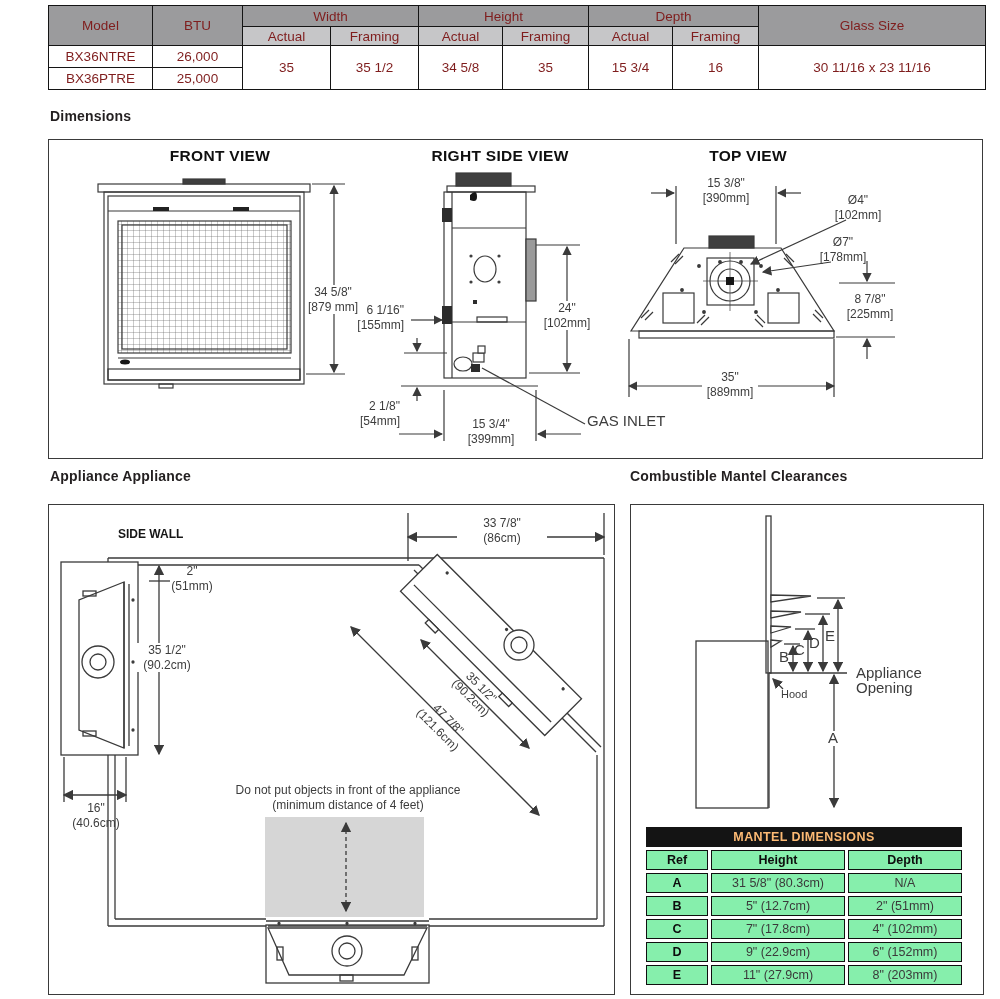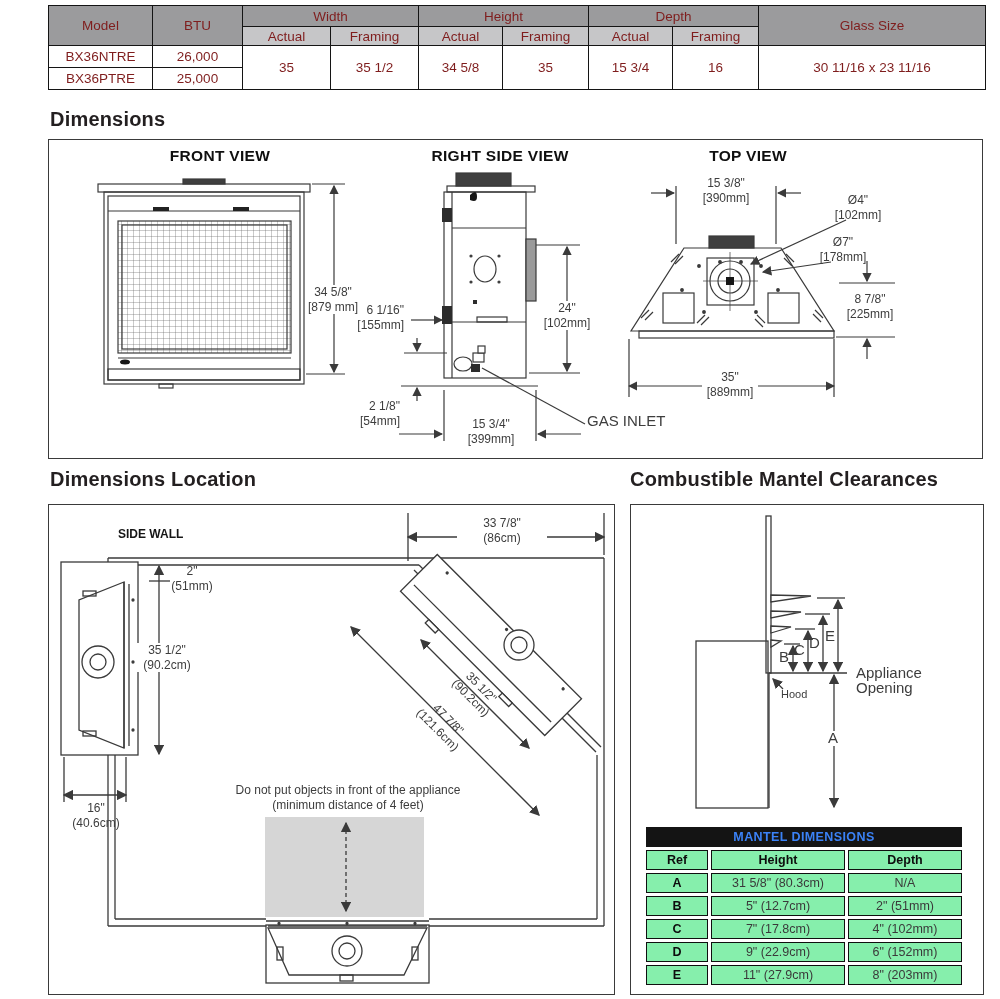--- a/index.html
+++ b/index.html
@@ -1,37 +1,37 @@
 <!DOCTYPE html>
 <html><head>
 <meta charset="utf-8">
 <style>
   html,body{margin:0;padding:0;background:#fff;}
   body{font-family:"Liberation Sans",sans-serif;}
   #page{position:relative;width:1000px;height:999px;background:#fff;overflow:hidden;color:#222;}
-  .sect{position:absolute;font-size:20px;font-weight:bold;color:#231f20;letter-spacing:.2px;}
+  .sect{position:absolute;font-size:14px;font-weight:bold;color:#231f20;letter-spacing:.2px;}
   .box{position:absolute;border:1.4px solid #3a3a3a;background:#fff;}
   .vtitle{position:absolute;font-size:15.5px;font-weight:bold;color:#0f0f0f;text-align:center;letter-spacing:.3px;}
   .dim{position:absolute;font-size:12px;line-height:14.5px;color:#3d3d3d;white-space:nowrap;}
   .c{text-align:center}.r{text-align:right}
   .wbg{background:#fff}
   .rot45{transform:rotate(45deg)}
   .small{font-size:15px}
   .bold{font-weight:bold}
   svg{position:absolute;left:0;top:0;}
   
   .spec-wrap{position:absolute;left:48px;top:5px;}
   table.spec{border-collapse:collapse;table-layout:fixed;width:937px;font-size:13.5px;color:#7f1d1d;}
   table.spec td{border:1.6px solid #141414;text-align:center;vertical-align:middle;padding:0;height:21px;background:#fff;}
   table.spec td.g1{background:#9b9b9d;height:20px;}
   table.spec td.g2{background:#c6c6c8;height:18px;}
   
   table.mtable{position:absolute;left:643px;top:824px;border-collapse:separate;border-spacing:3px;width:322px;table-layout:fixed;font-size:12.5px;}
   table.mtable td{border:1.8px solid #101010;background:#86efac;text-align:center;height:18px;color:#3a3a3a;padding:0;}
-  table.mtable tr.title td{background:#141414;color:#3b82f6;font-weight:bold;border-color:#141414;letter-spacing:.4px;}
+  table.mtable tr.title td{background:#141414;color:#fdba74;font-weight:bold;border-color:#141414;letter-spacing:.4px;}
   table.mtable tr.head td{font-weight:bold;color:#0d0d0d;}
   table.mtable td.ref{font-weight:bold;color:#0d0d0d;}
 </style>
 </head>
 <body>
 
 <div id="page">
 
   <div class="spec-wrap">
     <table class="spec">
@@ -76,21 +76,21 @@
       </tr>
       <tr>
         <td>BX36PTRE</td>
         <td>25,000</td>
       </tr>
     </tbody>
       </table>
   </div>
 
   <div class="sect" style="left:50px;top:108px;">Dimensions</div>
-  <div class="sect" style="left:50px;top:468px;">Dimensions Location</div>
+  <div class="sect" style="left:50px;top:468px;">Appliance Appliance</div>
   <div class="sect" style="left:630px;top:468px;">Combustible Mantel Clearances</div>
 
   <div class="box" style="left:48px;top:139px;width:933px;height:318px;">
     <svg width="933" height="318" viewBox="0 0 933 318" stroke="#3a3a3a" fill="none" stroke-width="1.2">
       <defs>
         <marker id="a1e" viewBox="0 0 8 8" refX="7" refY="4" markerWidth="8" markerHeight="8" orient="auto">
             <path d="M0,0 L8,4 L0,8 Z" fill="#3a3a3a" stroke="none"></path>
           </marker>
         <marker id="a1s" viewBox="0 0 8 8" refX="1" refY="4" markerWidth="8" markerHeight="8" orient="auto">
             <path d="M8,0 L0,4 L8,8 Z" fill="#3a3a3a" stroke="none"></path>

